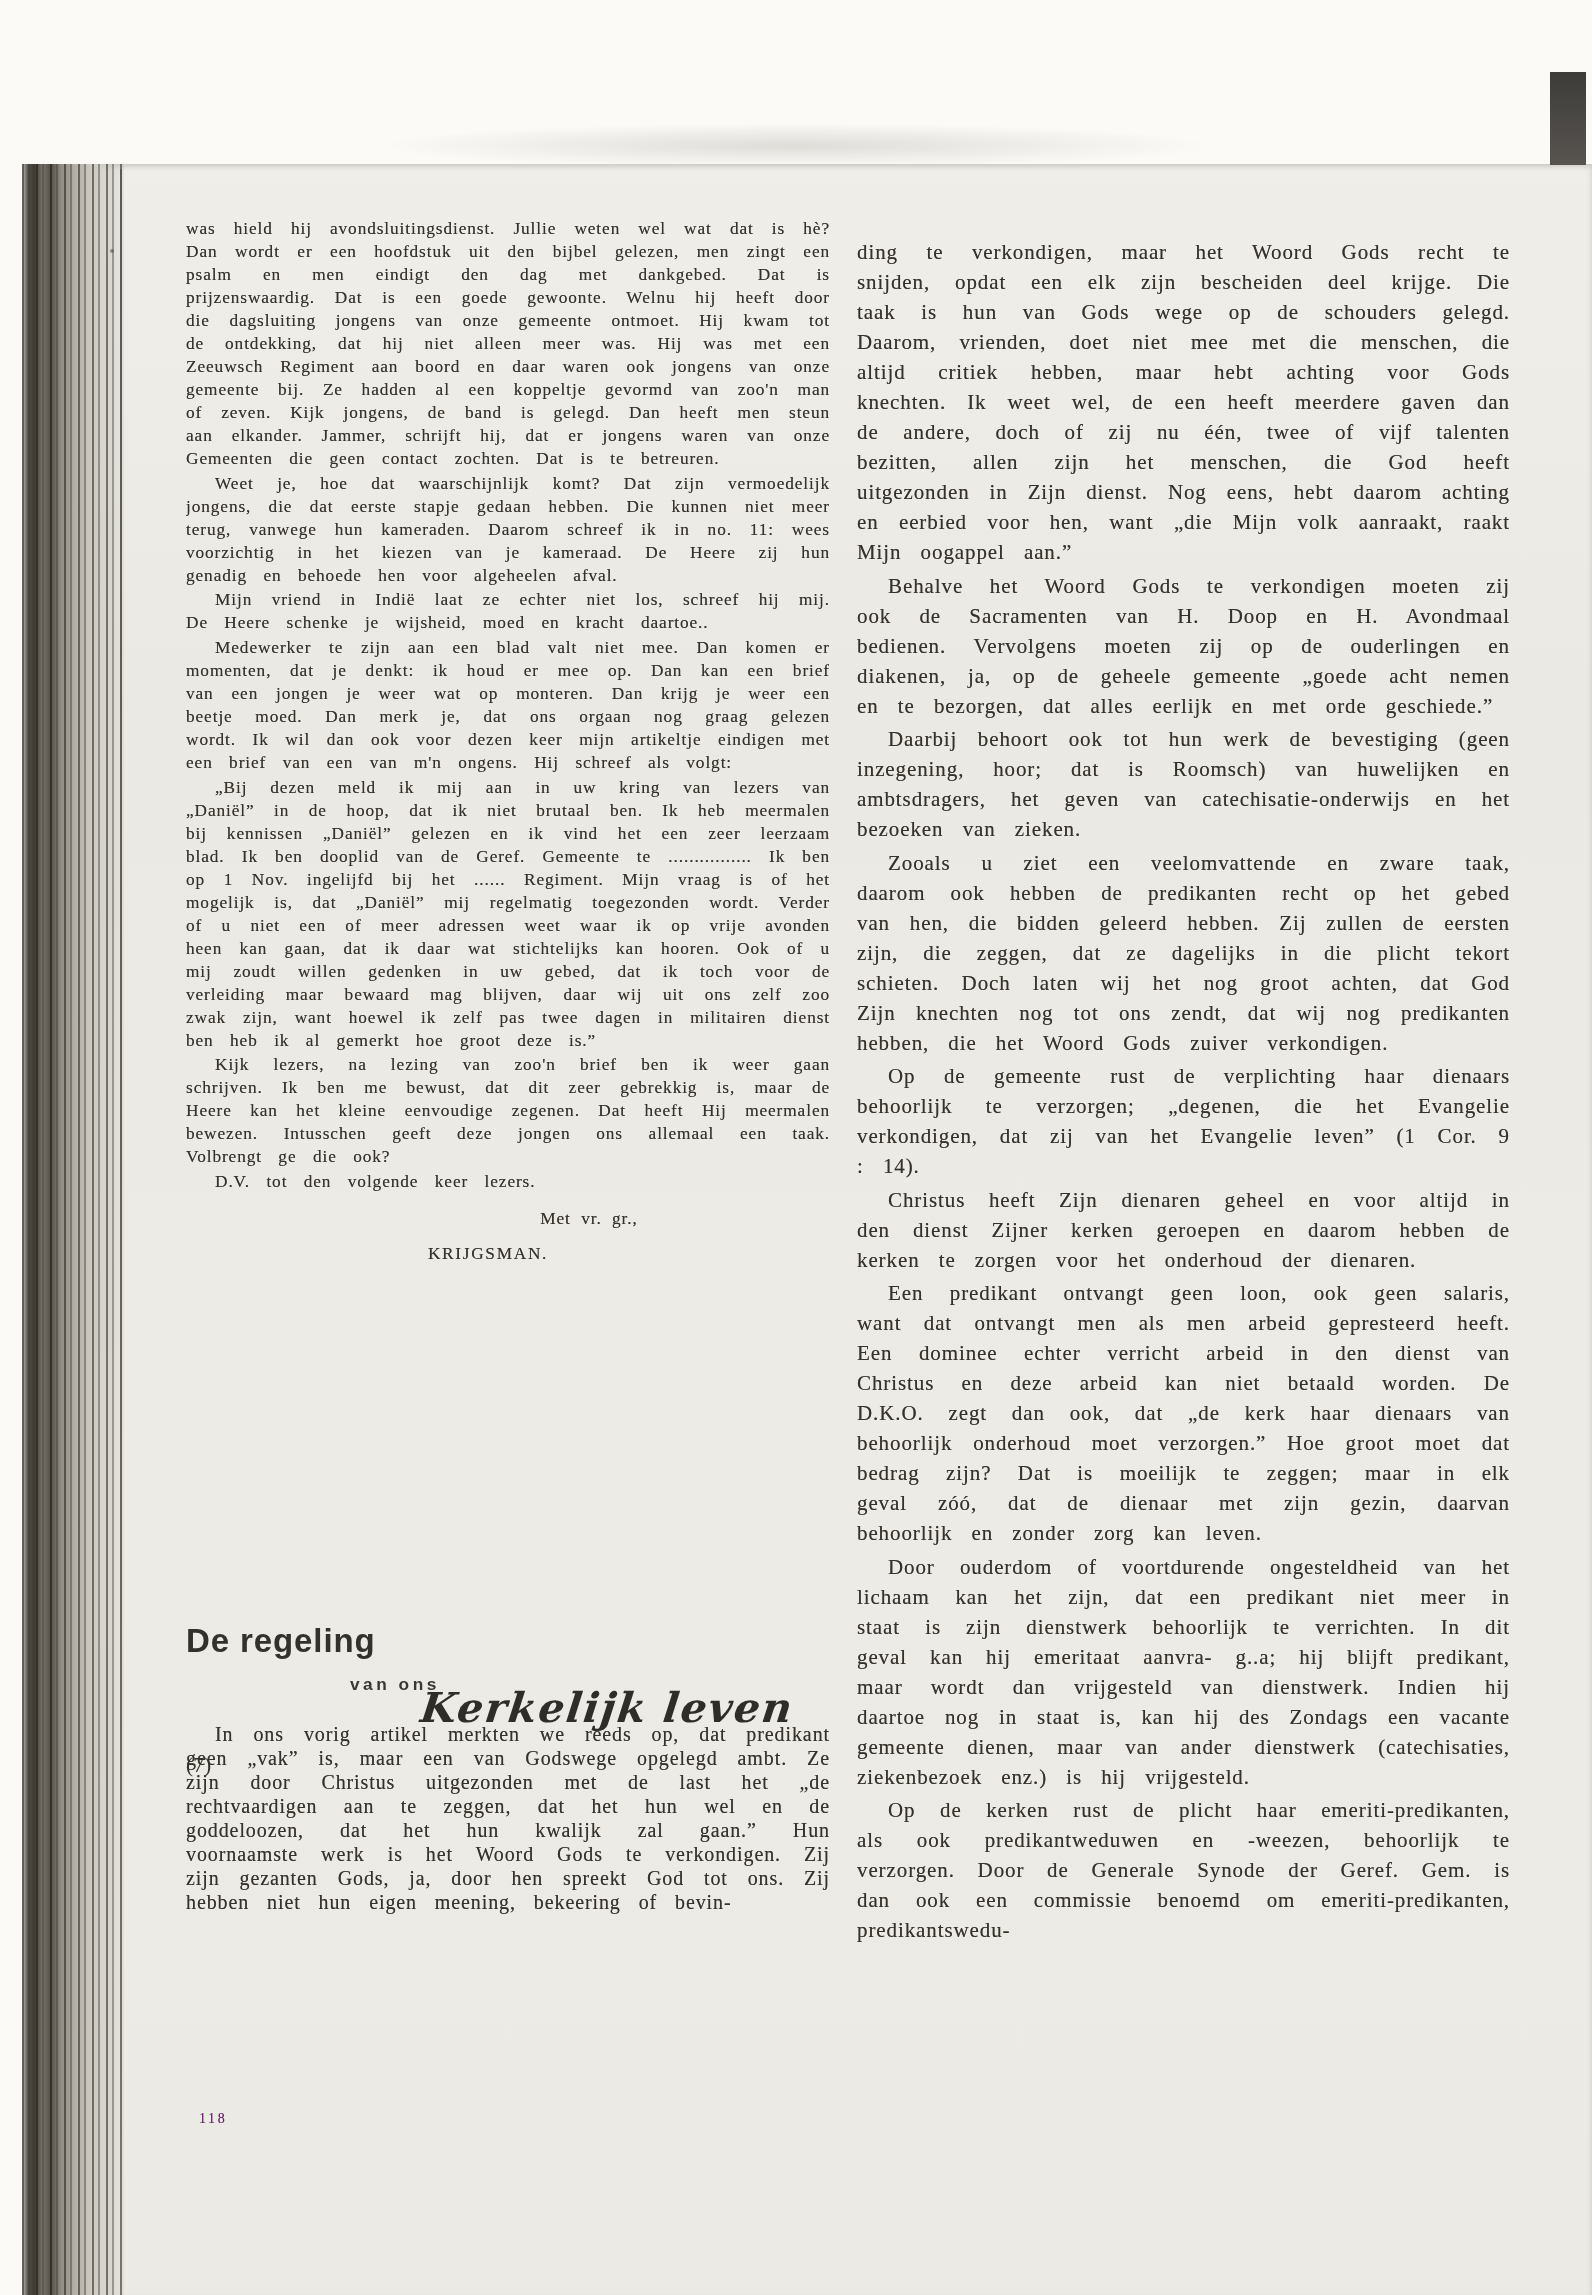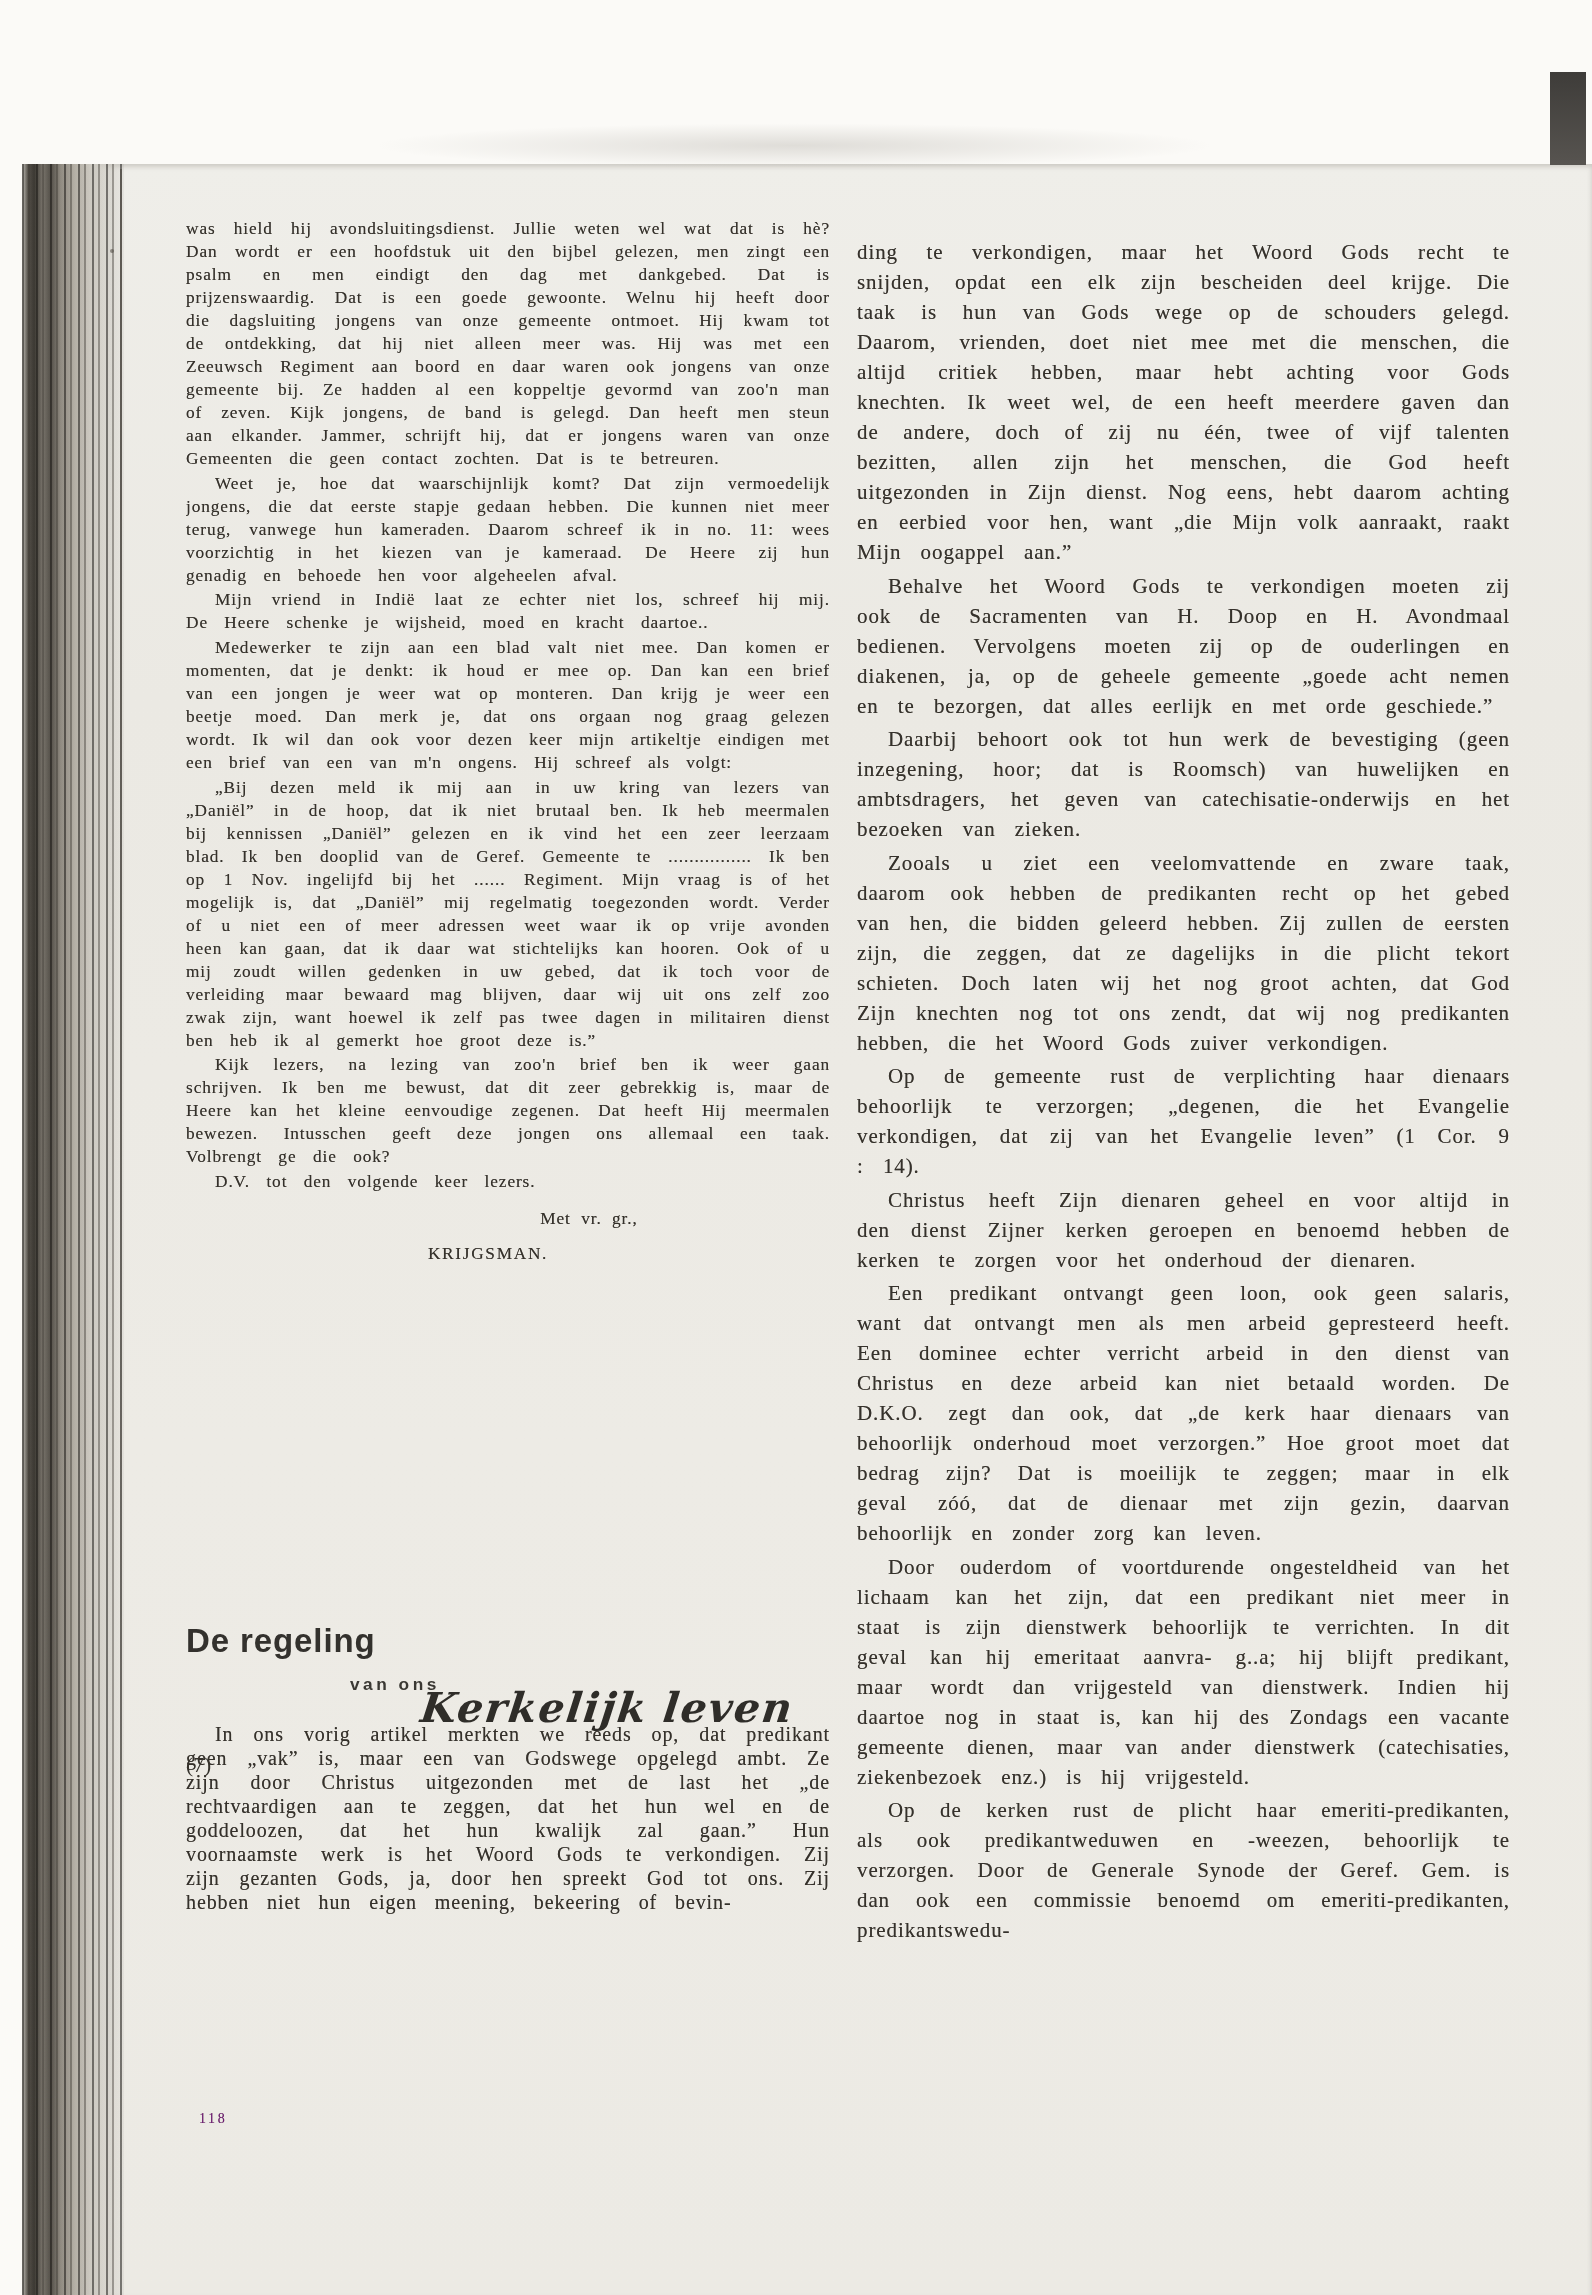--- a/index.html
+++ b/index.html
@@ -116,20 +116,20 @@
 <div class="col col-left2">
   <p class="indent">In ons vorig artikel merkten we reeds op, dat predikant geen „vak” is, maar een van Godswege opgelegd ambt. Ze zijn door Christus uitgezonden met de last het „de rechtvaardigen aan te zeggen, dat het hun wel en de goddeloozen, dat het hun kwalijk zal gaan.” Hun voornaamste werk is het Woord Gods te verkondigen. Zij zijn gezanten Gods, ja, door hen spreekt God tot ons. Zij hebben niet hun eigen meening, bekeering of bevin-</p>
 </div>
 
 <div class="col col-right">
   <p>ding te verkondigen, maar het Woord Gods recht te snijden, opdat een elk zijn bescheiden deel krijge. Die taak is hun van Gods wege op de schouders gelegd. Daarom, vrienden, doet niet mee met die menschen, die altijd critiek hebben, maar hebt achting voor Gods knechten. Ik weet wel, de een heeft meerdere gaven dan de andere, doch of zij nu één, twee of vijf talenten bezitten, allen zijn het menschen, die God heeft uitgezonden in Zijn dienst. Nog eens, hebt daarom achting en eerbied voor hen, want „die Mijn volk aanraakt, raakt Mijn oogappel aan.”</p>
   <p class="indent">Behalve het Woord Gods te verkondigen moeten zij ook de Sacramenten van H. Doop en H. Avondmaal bedienen. Vervolgens moeten zij op de ouderlingen en diakenen, ja, op de geheele gemeente „goede acht nemen en te bezorgen, dat alles eerlijk en met orde geschiede.”</p>
   <p class="indent">Daarbij behoort ook tot hun werk de bevestiging (geen inzegening, hoor; dat is Roomsch) van huwelijken en ambtsdragers, het geven van catechisatie-onderwijs en het bezoeken van zieken.</p>
   <p class="indent">Zooals u ziet een veelomvattende en zware taak, daarom ook hebben de predikanten recht op het gebed van hen, die bidden geleerd hebben. Zij zullen de eersten zijn, die zeggen, dat ze dagelijks in die plicht tekort schieten. Doch laten wij het nog groot achten, dat God Zijn knechten nog tot ons zendt, dat wij nog predikanten hebben, die het Woord Gods zuiver verkondigen.</p>
   <p class="indent">Op de gemeente rust de verplichting haar dienaars behoorlijk te verzorgen; „degenen, die het Evangelie verkondigen, dat zij van het Evangelie leven” (1 Cor. 9 : 14).</p>
-  <p class="indent">Christus heeft Zijn dienaren geheel en voor altijd in den dienst Zijner kerken geroepen en benoemd hebben de kerken te zorgen voor het onderhoud der dienaren.</p>
+  <p class="indent">Christus heeft Zijn dienaren geheel en voor altijd in den dienst Zijner kerken geroepen en daarom hebben de kerken te zorgen voor het onderhoud der dienaren.</p>
   <p class="indent">Een predikant ontvangt geen loon, ook geen salaris, want dat ontvangt men als men arbeid gepresteerd heeft. Een dominee echter verricht arbeid in den dienst van Christus en deze arbeid kan niet betaald worden. De D.K.O. zegt dan ook, dat „de kerk haar dienaars van behoorlijk onderhoud moet verzorgen.” Hoe groot moet dat bedrag zijn? Dat is moeilijk te zeggen; maar in elk geval zóó, dat de dienaar met zijn gezin, daarvan behoorlijk en zonder zorg kan leven.</p>
   <p class="indent">Door ouderdom of voortdurende ongesteldheid van het lichaam kan het zijn, dat een predikant niet meer in staat is zijn dienstwerk behoorlijk te verrichten. In dit geval kan hij emeritaat aanvra- g..a; hij blijft predikant, maar wordt dan vrijgesteld van dienstwerk. Indien hij daartoe nog in staat is, kan hij des Zondags een vacante gemeente dienen, maar van ander dienstwerk (catechisaties, ziekenbezoek enz.) is hij vrijgesteld.</p>
   <p class="indent">Op de kerken rust de plicht haar emeriti-predikanten, als ook predikantweduwen en -weezen, behoorlijk te verzorgen. Door de Generale Synode der Geref. Gem. is dan ook een commissie benoemd om emeriti-predikanten, predikantswedu-</p>
 </div>
 
 <div class="page-number">118</div>
 
 
 </body></html>

